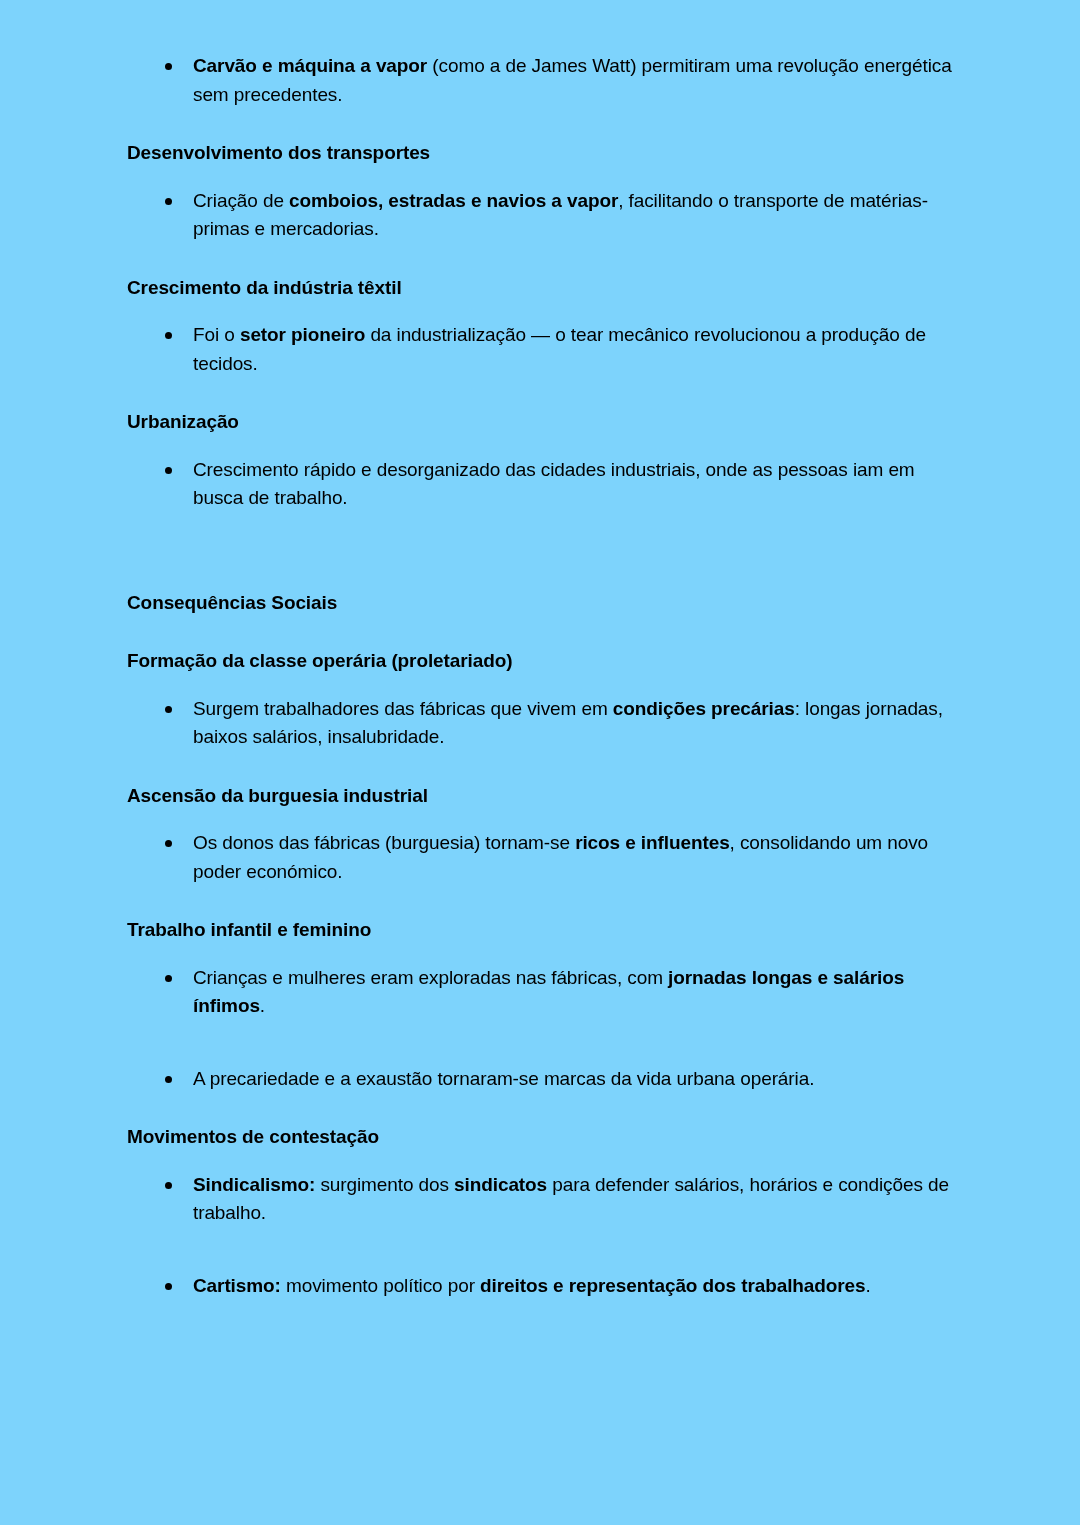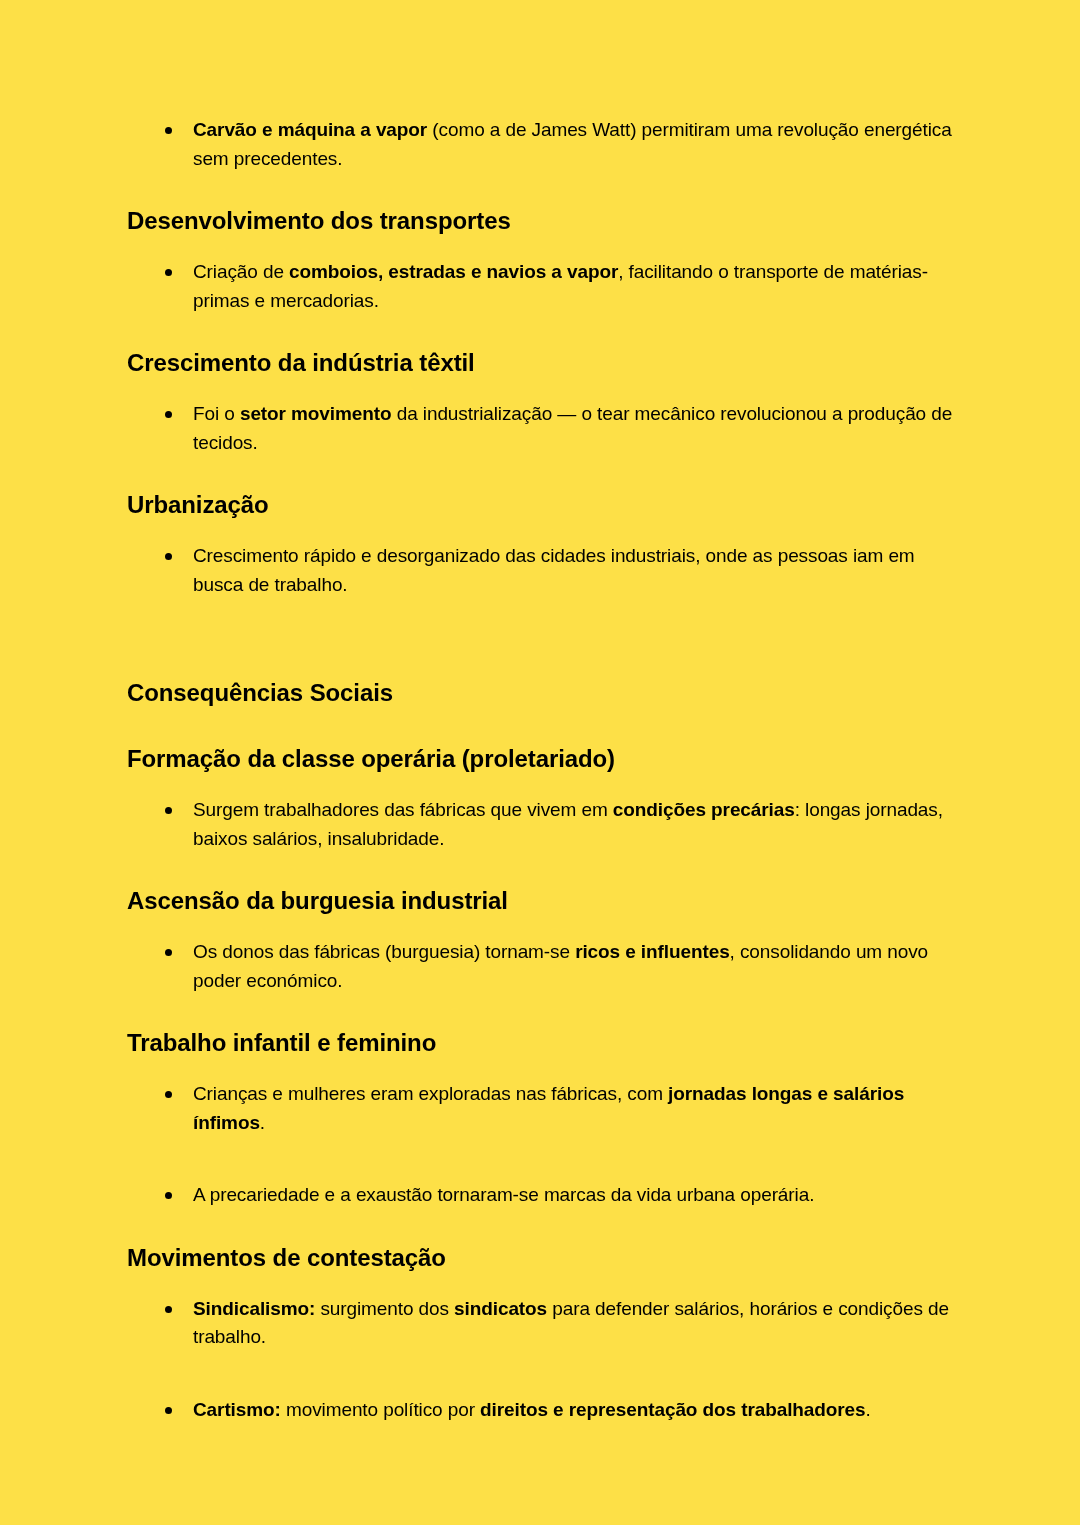--- a/index.html
+++ b/index.html
@@ -12,31 +12,31 @@
     width: 1080px;
     height: 1525px;
     font-family: "Liberation Sans", sans-serif;
     color: #000000;
     -webkit-font-smoothing: antialiased;
   }
   .page {
     position: relative;
     width: 1080px;
     height: 1525px;
-    background: #fde047;
+    background: #7dd3fc;
     box-sizing: border-box;
-    padding: 116px 125px 0 127px;
+    padding: 52px 125px 0 127px;
   }
   .doc-body {
     width: 828px;
   }
 
   
   .heading {
-    font-size: 24px;
+    font-size: 19px;
     font-weight: bold;
     line-height: 1.5;
     letter-spacing: -0.1px;
     margin: 0;
     padding: 0;
   }
   .heading.gap-before {
     margin-top: 30px;
   }
   .heading.big-gap-before {
@@ -99,21 +99,21 @@
       <ul class="bullets after-heading">
         <li class="bullet">
           <span class="dot"></span>
           <span class="txt"><span>Criação de </span><b>comboios, estradas e navios a vapor</b><span>, facilitando o transporte de matérias-primas e mercadorias.</span></span>
         </li>
       </ul>
       <div class="heading gap-before">Crescimento da indústria têxtil</div>
       <ul class="bullets after-heading">
         <li class="bullet">
           <span class="dot"></span>
-          <span class="txt"><span>Foi o </span><b>setor movimento</b><span> da industrialização — o tear mecânico revolucionou a produção de tecidos.</span></span>
+          <span class="txt"><span>Foi o </span><b>setor pioneiro</b><span> da industrialização — o tear mecânico revolucionou a produção de tecidos.</span></span>
         </li>
       </ul>
       <div class="heading gap-before">Urbanização</div>
       <ul class="bullets after-heading">
         <li class="bullet">
           <span class="dot"></span>
           <span class="txt"><span>Crescimento rápido e desorganizado das cidades industriais, onde as pessoas iam em busca de trabalho.</span></span>
         </li>
       </ul>
       <div class="heading big-gap-before">Consequências Sociais</div>

